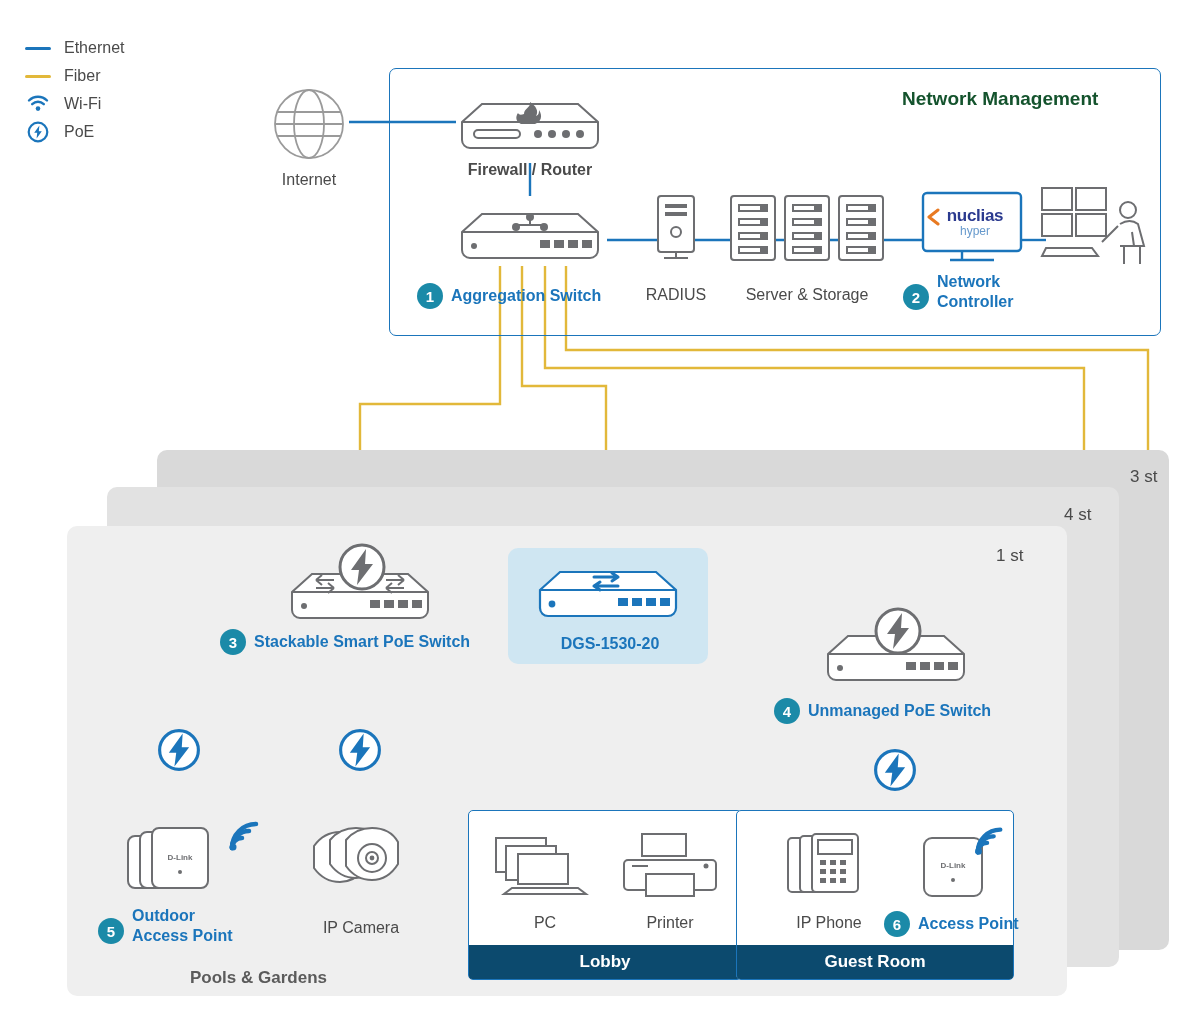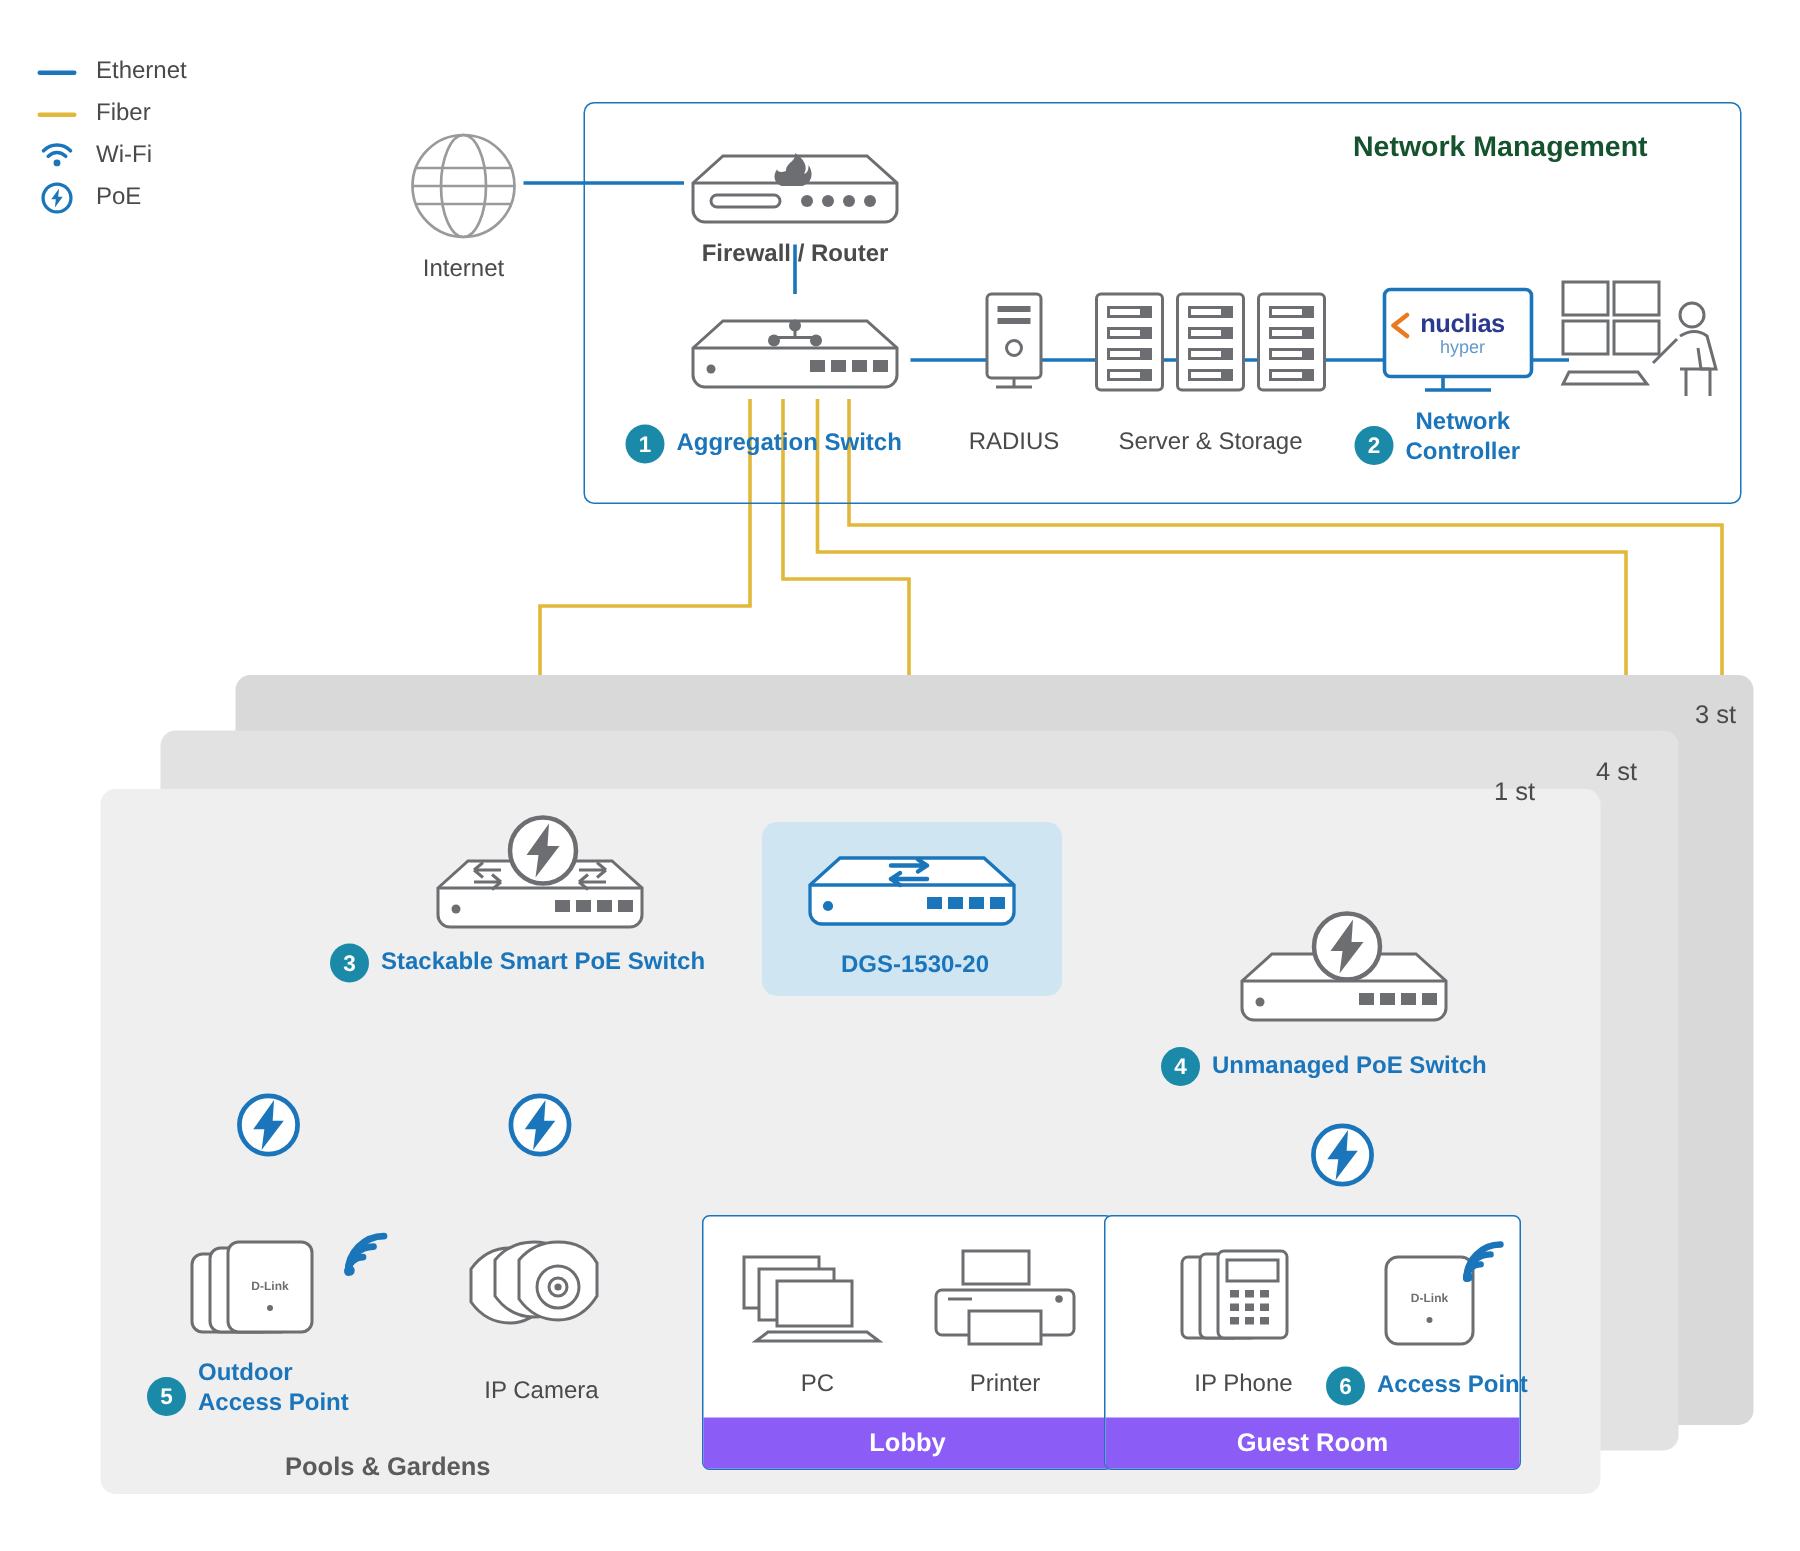--- a/index.html
+++ b/index.html
@@ -40,21 +40,21 @@
   
   .nm-box{
     position:absolute;left:389px;top:68px;width:770px;height:266px;
     border:1.6px solid #1b75bb;border-radius:7px;background:transparent;
   }
   .floor3{position:absolute;left:157px;top:450px;width:1012px;height:500px;background:#d9d9d9;border-radius:10px;}
   .floor2{position:absolute;left:107px;top:487px;width:1012px;height:480px;background:#e2e2e2;border-radius:10px;}
   .floor1{position:absolute;left:67px;top:526px;width:1000px;height:470px;background:#efefef;border-radius:10px;}
 
   .zone{position:absolute;border:1.6px solid #1b75bb;border-radius:5px;background:#ffffff;}
-  .zone-bar{position:absolute;left:0;bottom:0;width:100%;height:34px;background:#8b5cf6;display:flex;align-items:center;justify-content:center;border-radius:0 0 3px 3px;}
+  .zone-bar{position:absolute;left:0;bottom:0;width:100%;height:34px;background:#0c4a6e;display:flex;align-items:center;justify-content:center;border-radius:0 0 3px 3px;}
 
   .hl-box{
     position:absolute;left:508px;top:548px;width:200px;height:116px;
     background:#cfe6f2;border-radius:10px;
   }
 
   .node{position:absolute;display:flex;flex-direction:column;align-items:center;}
   .label-row{display:flex;align-items:center;gap:8px;}
 </style>
 </head>
@@ -227,21 +227,21 @@
     <div class="abs" style="left:12px;top:16px;width:86px;text-align:center;">
       <div style="font-size:17px;font-weight:bold;color:#2b3a8f;letter-spacing:-0.3px;">nuclias</div>
       <div style="font-size:12px;color:#6699cc;margin-top:-2px;">hyper</div>
     </div>
     <svg class="abs" style="left:6px;top:18px;" width="14" height="18" viewBox="0 0 14 18">
       <path d="M12 2 L3 9 L12 16" stroke="#e87a22" stroke-width="3" fill="none" stroke-linecap="round" stroke-linejoin="round"></path>
     </svg>
   </div>
   <div class="abs label-row" style="left:903px;top:272px;align-items:flex-start;">
     <span class="badge" style="margin-top:12px;">2</span>
-    <span class="dev-label blue" style="text-align:center;">
+    <span class="dev-label blue" style="text-align:left;">
       <span style="display:block">Network</span>
       <span style="display:block">Controller</span>
     </span>
   </div>
 
   <div class="abs" style="left:1040px;top:186px;">
     <svg width="120" height="84" viewBox="0 0 120 84">
       <rect x="2" y="2" width="30" height="22" fill="#ffffff" stroke="#6d6e71" stroke-width="2"></rect>
       <rect x="36" y="2" width="30" height="22" fill="#ffffff" stroke="#6d6e71" stroke-width="2"></rect>
       <rect x="2" y="28" width="30" height="22" fill="#ffffff" stroke="#6d6e71" stroke-width="2"></rect>
@@ -253,21 +253,21 @@
     </svg>
   </div>
 
   <div class="floor3"></div>
   <div class="abs floor-label" style="left:1130px;top:467px;">3 st</div>
 
   <div class="floor2"></div>
   <div class="abs floor-label" style="left:1064px;top:505px;">4 st</div>
 
   <div class="floor1"></div>
-  <div class="abs floor-label" style="left:996px;top:518px;">1 st</div>
+  <div class="abs floor-label" style="left:996px;top:546px;">1 st</div>
 
   <div class="hl-box"></div>
 
   <div class="zone" style="left:468px;top:810px;width:272px;height:168px;">
     <div class="zone-bar">
       <span class="zone-label">Lobby</span>
     </div>
   </div>
   <div class="zone" style="left:736px;top:810px;width:276px;height:168px;">
     <div class="zone-bar">

